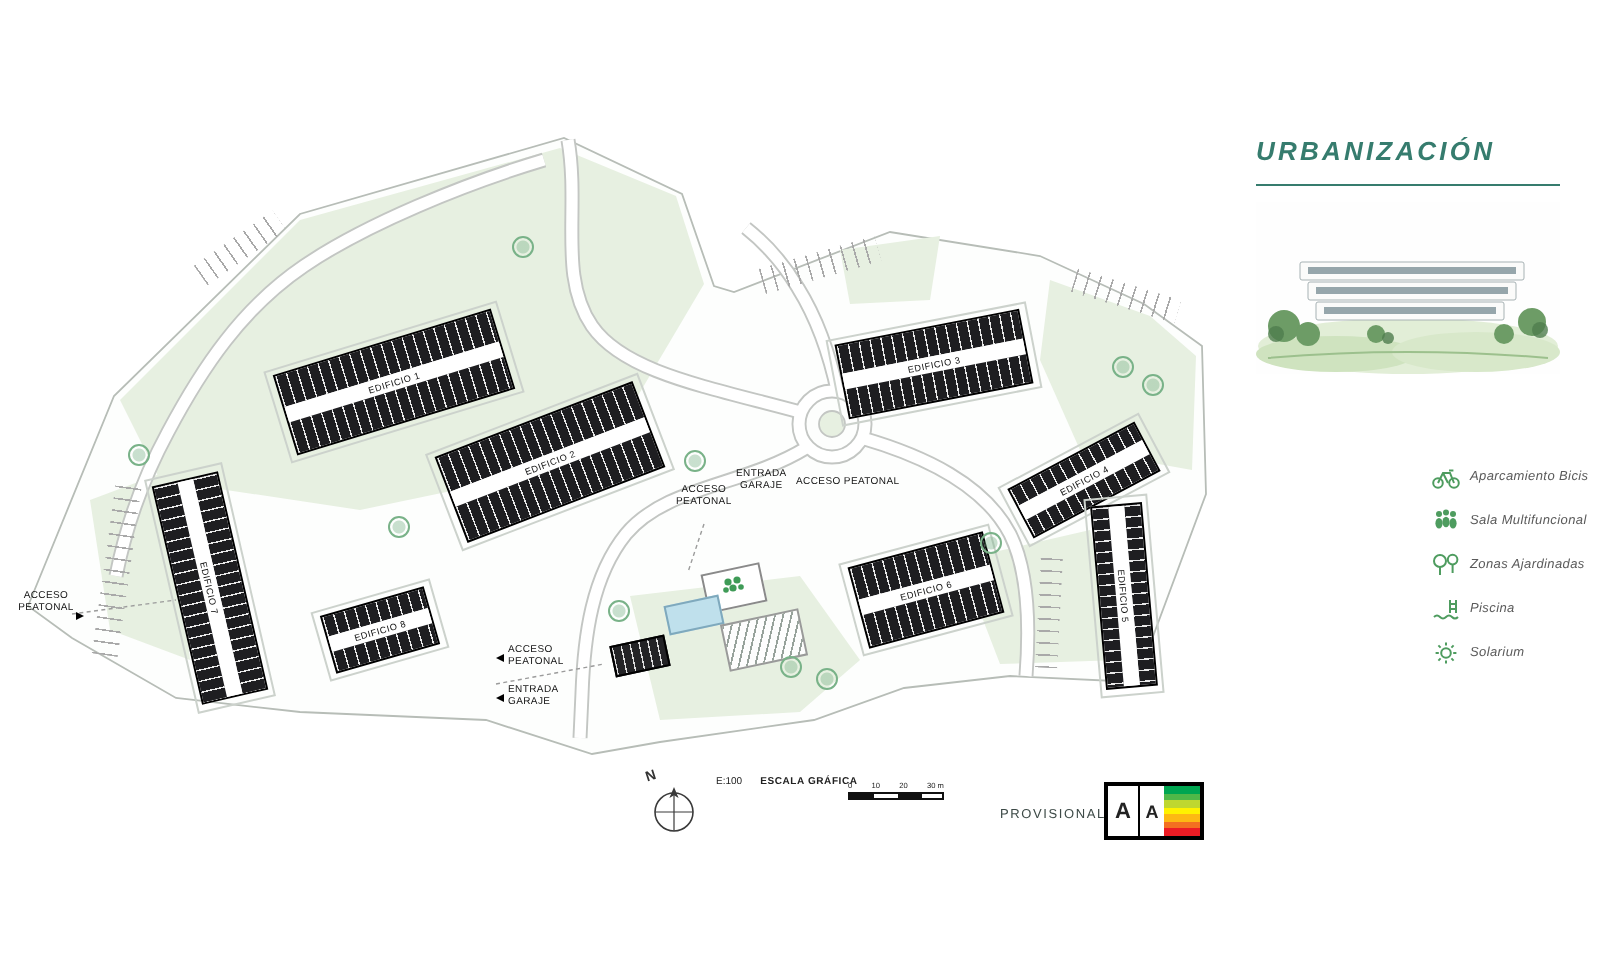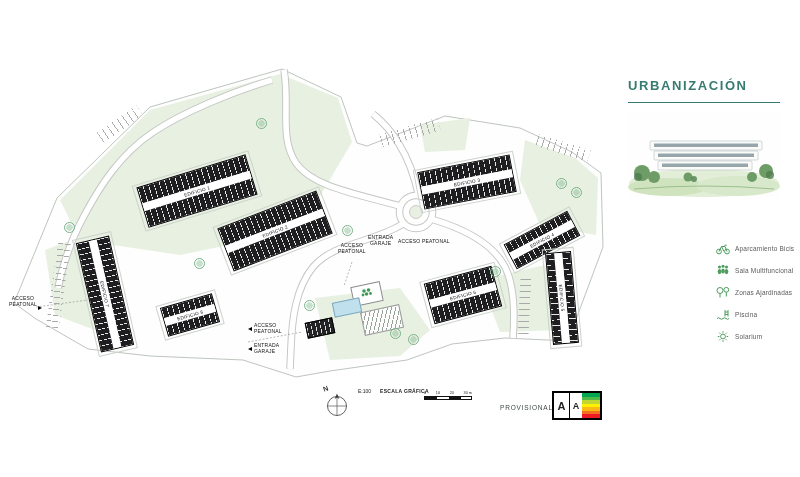--- a/index.html
+++ b/index.html
@@ -33,21 +33,21 @@
   
   .plan-label{position:absolute;font-size:5px;line-height:5.6px;color:#141414;letter-spacing:.2px;
               text-align:center;white-space:nowrap;}
   .plan-label.row{display:flex;align-items:center;gap:2px;text-align:left;}
   .tri-left{width:0;height:0;border-top:2.6px solid transparent;border-bottom:2.6px solid transparent;
             border-right:4.2px solid #000;display:inline-block;}
   .tri-right{position:absolute;width:0;height:0;border-top:2.6px solid transparent;
             border-bottom:2.6px solid transparent;border-left:4.2px solid #000;}
 
   
-  .panel{position:absolute;left:628px;top:78px;width:152px;}
+  .panel{position:absolute;left:628px;top:68px;width:152px;font-style:italic;}
   .panel-title{color:#367c6e;font-size:13px;font-weight:bold;letter-spacing:1.6px;white-space:nowrap;}
   .panel-rule{height:1.2px;background:#367c6e;margin-top:9px;}
   .hero{display:block;margin-top:8px;width:152px;height:86px;}
   .legend{margin-top:44px;padding-left:88px;}
   .legend-item{display:flex;align-items:center;gap:5px;height:15px;margin-bottom:7px;white-space:nowrap;}
   .legend-item .lbl{font-size:6.5px;color:#5a5a5a;letter-spacing:.2px;}
   .legend-item svg{flex:0 0 auto;}
 
   
   .compass{position:absolute;left:320px;top:386px;width:34px;height:36px;}

